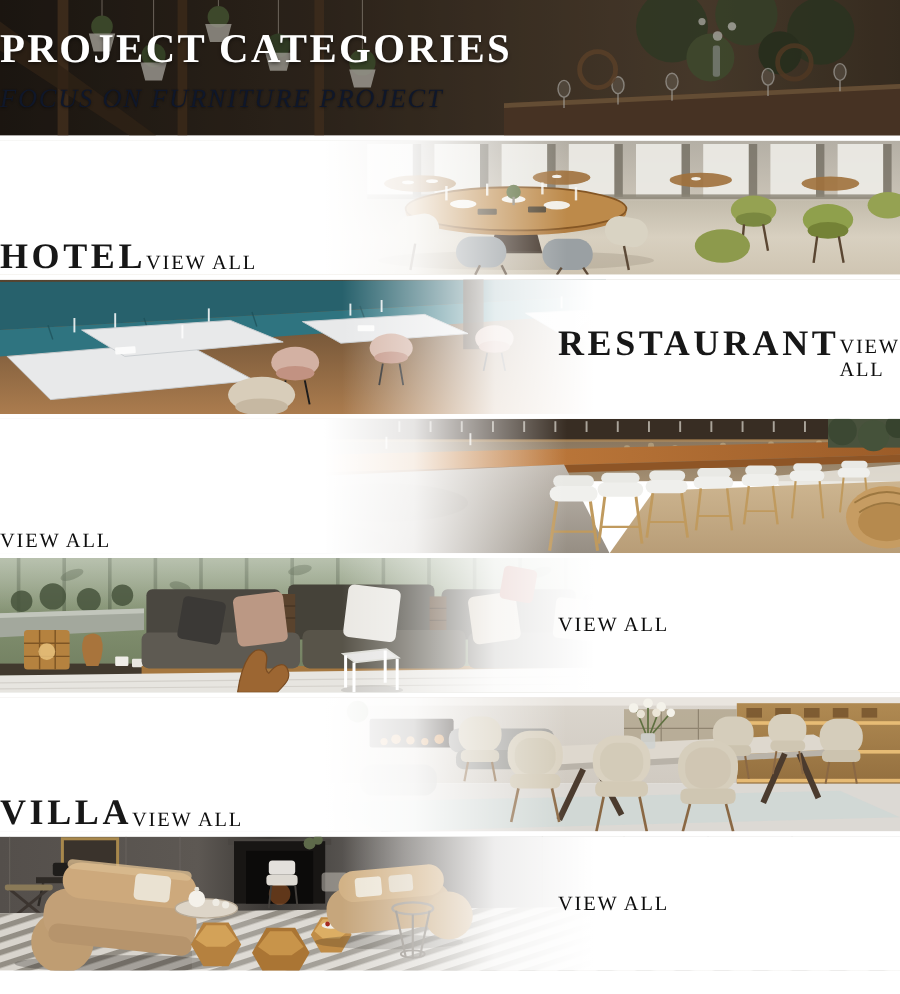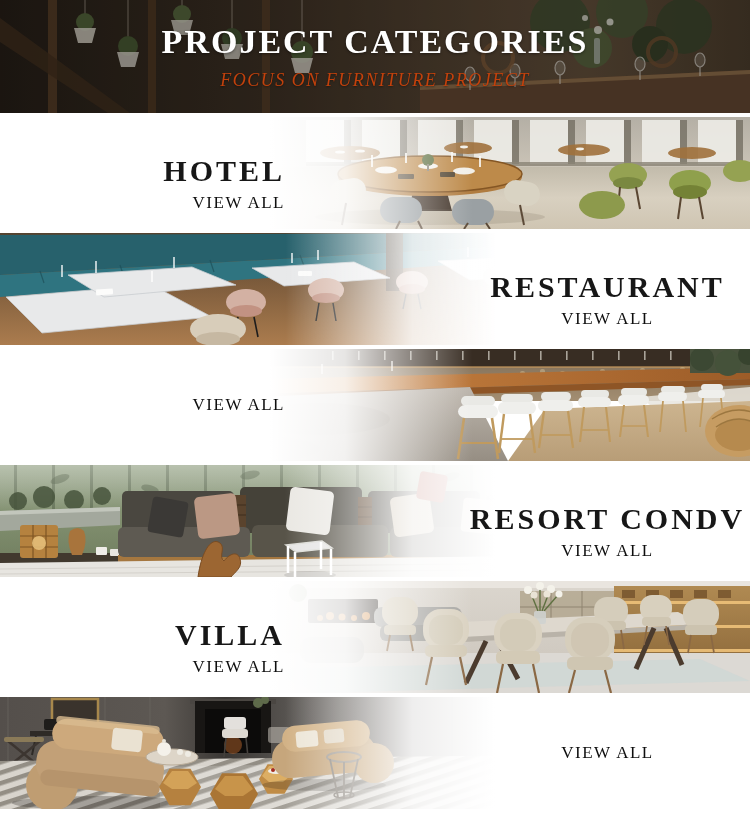--- a/index.html
+++ b/index.html
@@ -5,28 +5,28 @@
   *{box-sizing:border-box}
   html,body{margin:0;padding:0;background:#fff}
   .page{width:750px;height:828px;margin:0 auto;background:#fff;overflow:hidden;position:relative;font-family:"Liberation Serif",serif}
   .band{position:relative;height:112px;margin-top:4px;overflow:hidden;background:#fff}
   .band-header{height:113px;margin-top:0}
   .photo{position:absolute;inset:0}
   .photo svg{width:100%;height:100%;display:block}
   .fade{position:absolute;inset:0;pointer-events:none}
   .fade-left{background:linear-gradient(to right,#fff 0%,#fff 36%,rgba(255,255,255,.88) 46%,rgba(255,255,255,0) 63%)}
   .fade-right{background:linear-gradient(to left,#fff 0%,#fff 34%,rgba(255,255,255,.88) 45%,rgba(255,255,255,0) 62%)}
-  .caption{position:absolute;top:0;bottom:0;display:flex;flex-direction:column;padding-top:39px;z-index:3}
+  .caption{position:absolute;top:0;bottom:0;display:flex;flex-direction:row;padding-top:39px;z-index:3}
   .caption-left{left:0;width:285px;align-items:flex-end;text-align:right}
-  .caption-right{left:465px;right:0;align-items:center;text-align:left}
+  .caption-right{left:465px;right:0;align-items:flex-start;text-align:left}
   .cat-title{font-weight:bold;font-size:30px;line-height:1.0;letter-spacing:3px;color:#171717;margin:0;cursor:pointer}
   .view-all{font-size:17px;line-height:1.1;letter-spacing:1.5px;color:#0e0e0e;margin-top:8px;text-decoration:none;cursor:pointer;display:inline-block}
-  .header-caption{position:absolute;inset:0;display:flex;flex-direction:column;align-items:center;padding-top:25px;z-index:3}
+  .header-caption{position:absolute;inset:0;display:flex;flex-direction:column;padding-top:25px;z-index:3}
   .header-title{font-weight:bold;font-size:34px;line-height:1;letter-spacing:2px;color:#ffffff;margin:0;text-shadow:0 1px 3px rgba(0,0,0,.45)}
-  .header-subtitle{font-style:italic;font-size:18px;line-height:1;letter-spacing:1.5px;color:#c2410c;margin-top:12px;text-shadow:0 1px 2px rgba(0,0,0,.4)}
+  .header-subtitle{font-style:italic;font-size:22px;line-height:1;letter-spacing:1.5px;color:#0f172a;margin-top:12px;text-shadow:0 1px 2px rgba(0,0,0,.4)}
 </style>
 </head>
 <body>
 
 <div class="page">
 
   <section class="band band-header">
     <div class="photo">
       <svg viewBox="0 0 750 113" preserveAspectRatio="none">
         <defs>
@@ -547,21 +547,20 @@
             <line x1="288" y1="81" x2="288" y2="108"></line>
               <line x1="321" y1="77" x2="321" y2="104"></line>
             <line x1="331" y1="84" x2="331" y2="110"></line>
               <line x1="295" y1="87" x2="295" y2="112"></line>
           </g>
         </g>
       </svg>
       <div class="fade fade-right"></div>
     </div>
     <div class="caption caption-right">
-      <h2 class="cat-title">RESORT CONDV</h2>
       <a class="view-all">VIEW ALL</a>
     </div>
   </section>
 
   <section class="band">
     <div class="photo">
       <svg viewBox="0 0 750 112" preserveAspectRatio="none">
         <defs>
           <linearGradient id="b5bg" x1="0" y1="0" x2="0" y2="1">
               <stop offset="0" stop-color="#dbd6ce"></stop>

